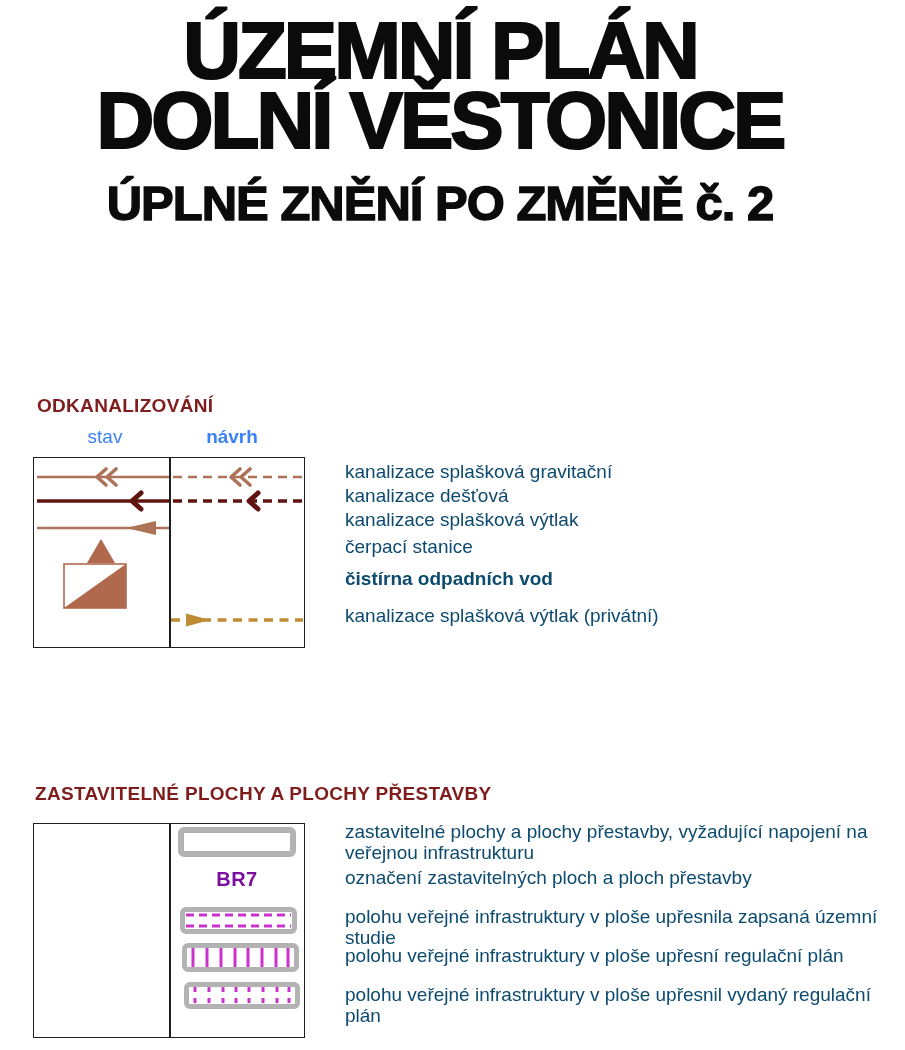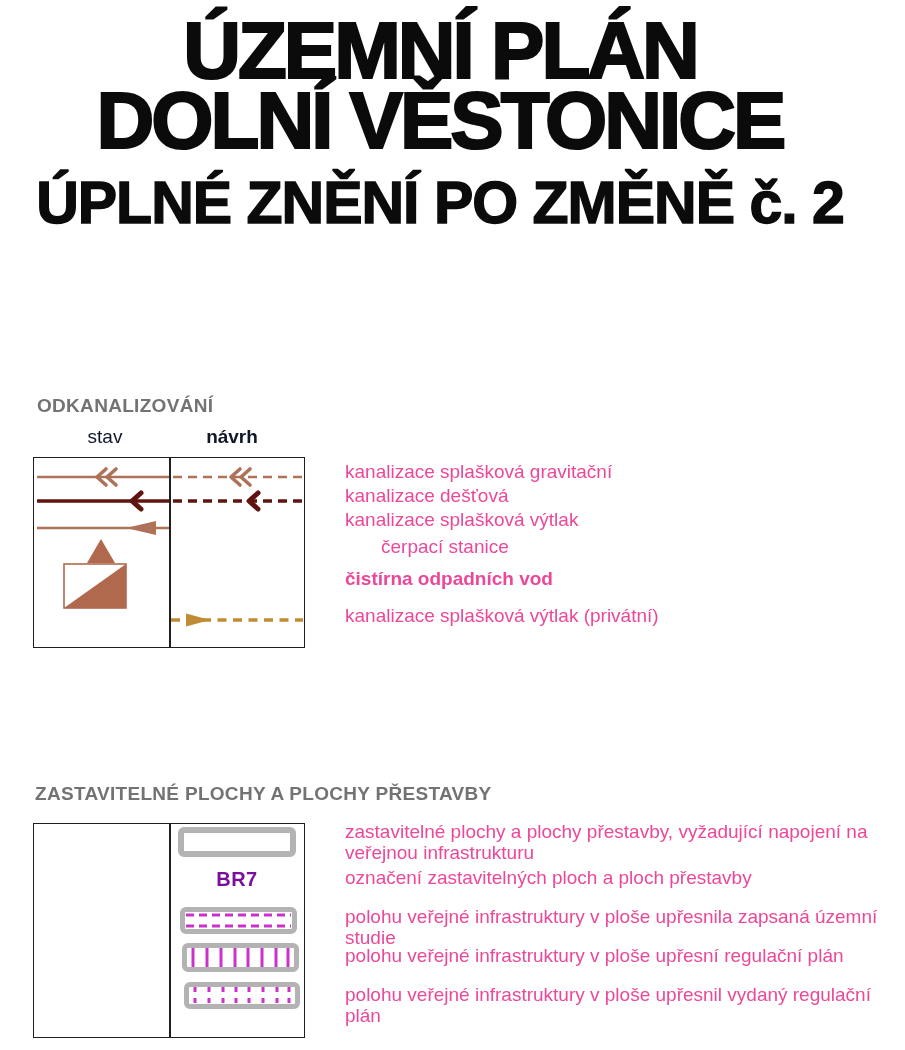--- a/index.html
+++ b/index.html
@@ -3,29 +3,29 @@
 <meta charset="utf-8">
 <style>
   html,body{margin:0;padding:0;background:#ffffff;}
   .page{position:relative;width:905px;height:1050px;background:#ffffff;overflow:hidden;
         font-family:"Liberation Sans", sans-serif;color:#111;}
 
   
   .title-block{position:absolute;top:16px;left:0;width:880px;text-align:center;}
   .title-line{font-weight:bold;font-size:80px;line-height:70px;letter-spacing:-3px;
               color:#0b0b0b;-webkit-text-stroke:2.2px #0b0b0b;}
-  .subtitle{margin-top:22px;font-weight:bold;font-size:59px;line-height:50px;letter-spacing:-1px;
+  .subtitle{margin-top:22px;font-weight:bold;font-size:49px;line-height:50px;letter-spacing:-1px;
             color:#0b0b0b;-webkit-text-stroke:1.4px #0b0b0b;}
 
   
-  .sec-heading{position:absolute;font-size:19px;font-weight:bold;color:#737373;letter-spacing:.3px;}
+  .sec-heading{position:absolute;font-size:19px;font-weight:bold;color:#7f1d1d;letter-spacing:.3px;}
   .sec1-heading{left:37px;top:395px;}
   .sec2-heading{left:35px;top:783px;}
 
-  .col-label{position:absolute;font-size:19px;color:#0f172a;width:90px;text-align:center;}
+  .col-label{position:absolute;font-size:19px;color:#3b82f6;width:90px;text-align:center;}
   .col-stav{left:60px;top:426px;}
   .col-navrh{left:187px;top:426px;font-weight:bold;}
 
   
   .legend-box{position:absolute;border:1.5px solid #1f1f1f;background:#fff;box-sizing:border-box;}
   .box1{left:33px;top:457px;width:272px;height:191px;}
   .box2{left:33px;top:823px;width:272px;height:215px;}
   .box-divider{position:absolute;left:135px;top:0;bottom:0;width:1.5px;background:#1f1f1f;}
   .legend-box svg.symbols{position:absolute;left:0;top:0;}
 
@@ -33,23 +33,23 @@
   .st-grav{stroke:var(--line_gravitacni,#ad7257);}
   .st-dest{stroke:var(--line_destova,#601410);}
   .st-priv{stroke:var(--line_privatni,#bf8c35);}
   .fl-grav{fill:var(--line_gravitacni,#ad7257);}
   .fl-brown{fill:var(--symbol_brown,#b0694c);}
   .st-brown{stroke:var(--symbol_brown,#b0694c);}
   .fl-priv{fill:var(--line_privatni,#bf8c35);}
   .st-mag{stroke:var(--magenta,#cb32cb);}
 
   
-  .lg-label{position:absolute;left:345px;font-size:19px;line-height:21px;color:#ec4899;}
+  .lg-label{position:absolute;left:345px;font-size:19px;line-height:21px;color:#0c4a6e;}
   .s1-l1{top:461px;} .s1-l2{top:485px;} .s1-l3{top:509px;}
-  .s1-l4{top:536px;margin-left:36px;} .s1-l5{top:568px;font-weight:bold;} .s1-l6{top:605px;}
+  .s1-l4{top:536px;} .s1-l5{top:568px;font-weight:bold;} .s1-l6{top:605px;}
   .z-l1{top:821px;width:552px;} .z-l2{top:867px;} .z-l3{top:906px;}
   .z-l4{top:945px;} .z-l5{top:984px;}
 
   
   .swatch{position:absolute;box-sizing:border-box;background:#fff;
           border:5px solid var(--swatch_gray,#b3b3b3);border-radius:6px;}
   .sw1{left:144px;top:3px;width:118px;height:30px;border-width:6px;}
   .sw3{left:146px;top:83px;width:117px;height:27px;}
   .sw4{left:148px;top:119px;width:117px;height:29px;}
   .sw5{left:150px;top:158px;width:116px;height:27px;}

